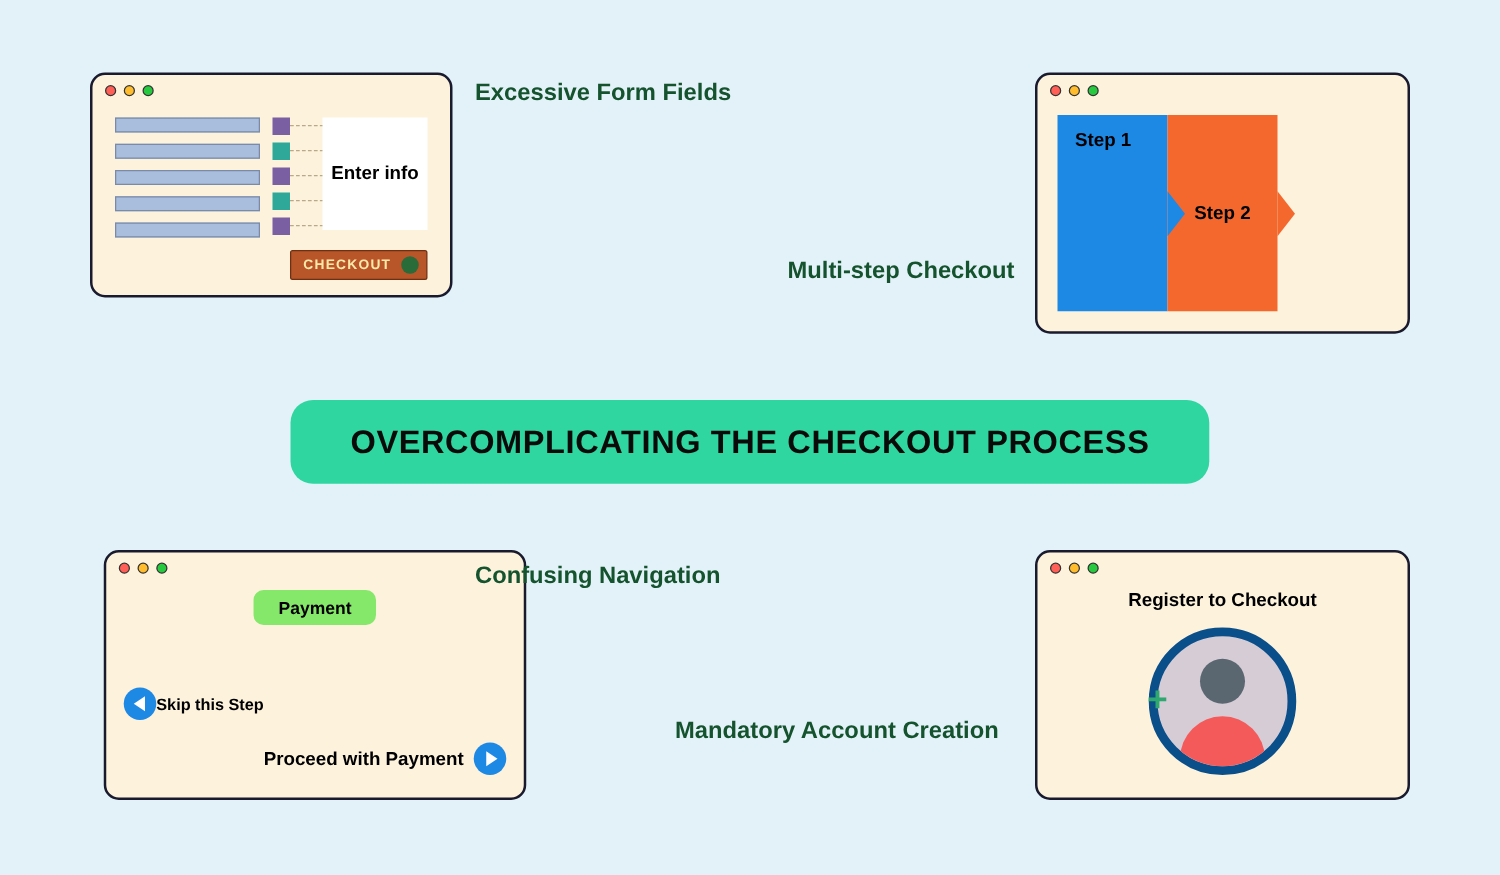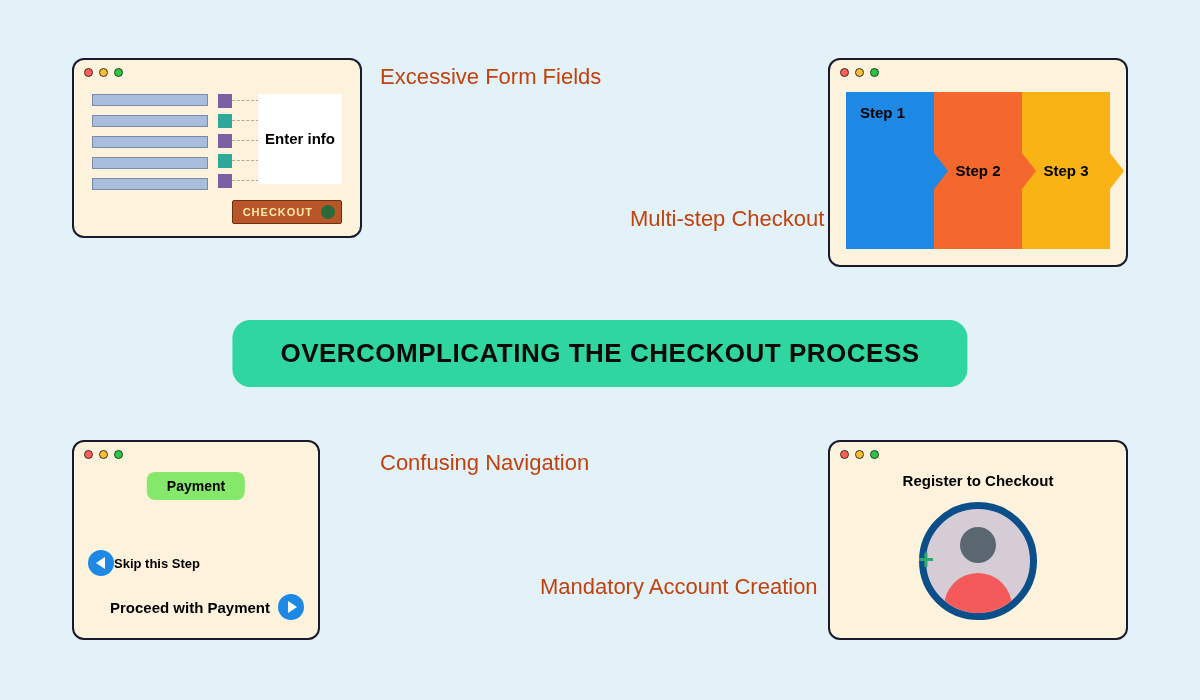--- a/index.html
+++ b/index.html
@@ -145,21 +145,21 @@
     border-radius: 18px;
     padding: 18px 48px;
     font-weight: 900;
     font-size: 26px;
     letter-spacing: 0.5px;
     color: #0a0a0a;
     white-space: nowrap;
   }
 
   
-  #card3 { top: 440px; left: 72px; width: 248px; height: 200px; }
+  #card3 { top: 440px; left: 83px; width: 338px; height: 200px; }
   .payment-pill {
     position: absolute;
     top: 30px;
     left: 50%;
     transform: translateX(-50%);
     background: #86e86b;
     border-radius: 8px;
     padding: 6px 20px;
     font-weight: 800;
     font-size: 14px;
@@ -250,23 +250,23 @@
     color: #2ea86f;
     font-weight: 900;
     font-size: 28px;
     line-height: 20px;
     text-align: center;
   }
 
   
   .ext-label {
     position: absolute;
-    font-weight: 400;
-    font-size: 22px;
-    color: #c2410c;
+    font-weight: 700;
+    font-size: 19px;
+    color: #14532d;
   }
   #label1 { top: 64px; left: 380px; }
   #label2 { top: 206px; left: 630px; }
   #label3 { top: 450px; left: 380px; }
   #label4 { top: 574px; left: 540px; }
 </style>
 </head>
 <body>
 
 <div id="card1" class="window">
@@ -307,24 +307,20 @@
   </div>
   <div class="steps-wrap">
     <div class="step step1">
       <span>Step 1</span>
       <div class="notch"></div>
     </div>
     <div class="step step2">
       <span>Step 2</span>
       <div class="notch"></div>
     </div>
-    <div class="step step3">
-      <span>Step 3</span>
-      <div class="notch"></div>
-    </div>
   </div>
 </div>
 <div id="label2" class="ext-label">Multi-step Checkout</div>
 
 <div class="title-bar">OVERCOMPLICATING THE CHECKOUT PROCESS</div>
 
 <div id="card3" class="window">
   <div class="window-dots">
     <div class="dot dot-red"></div>
     <div class="dot dot-yellow"></div>

